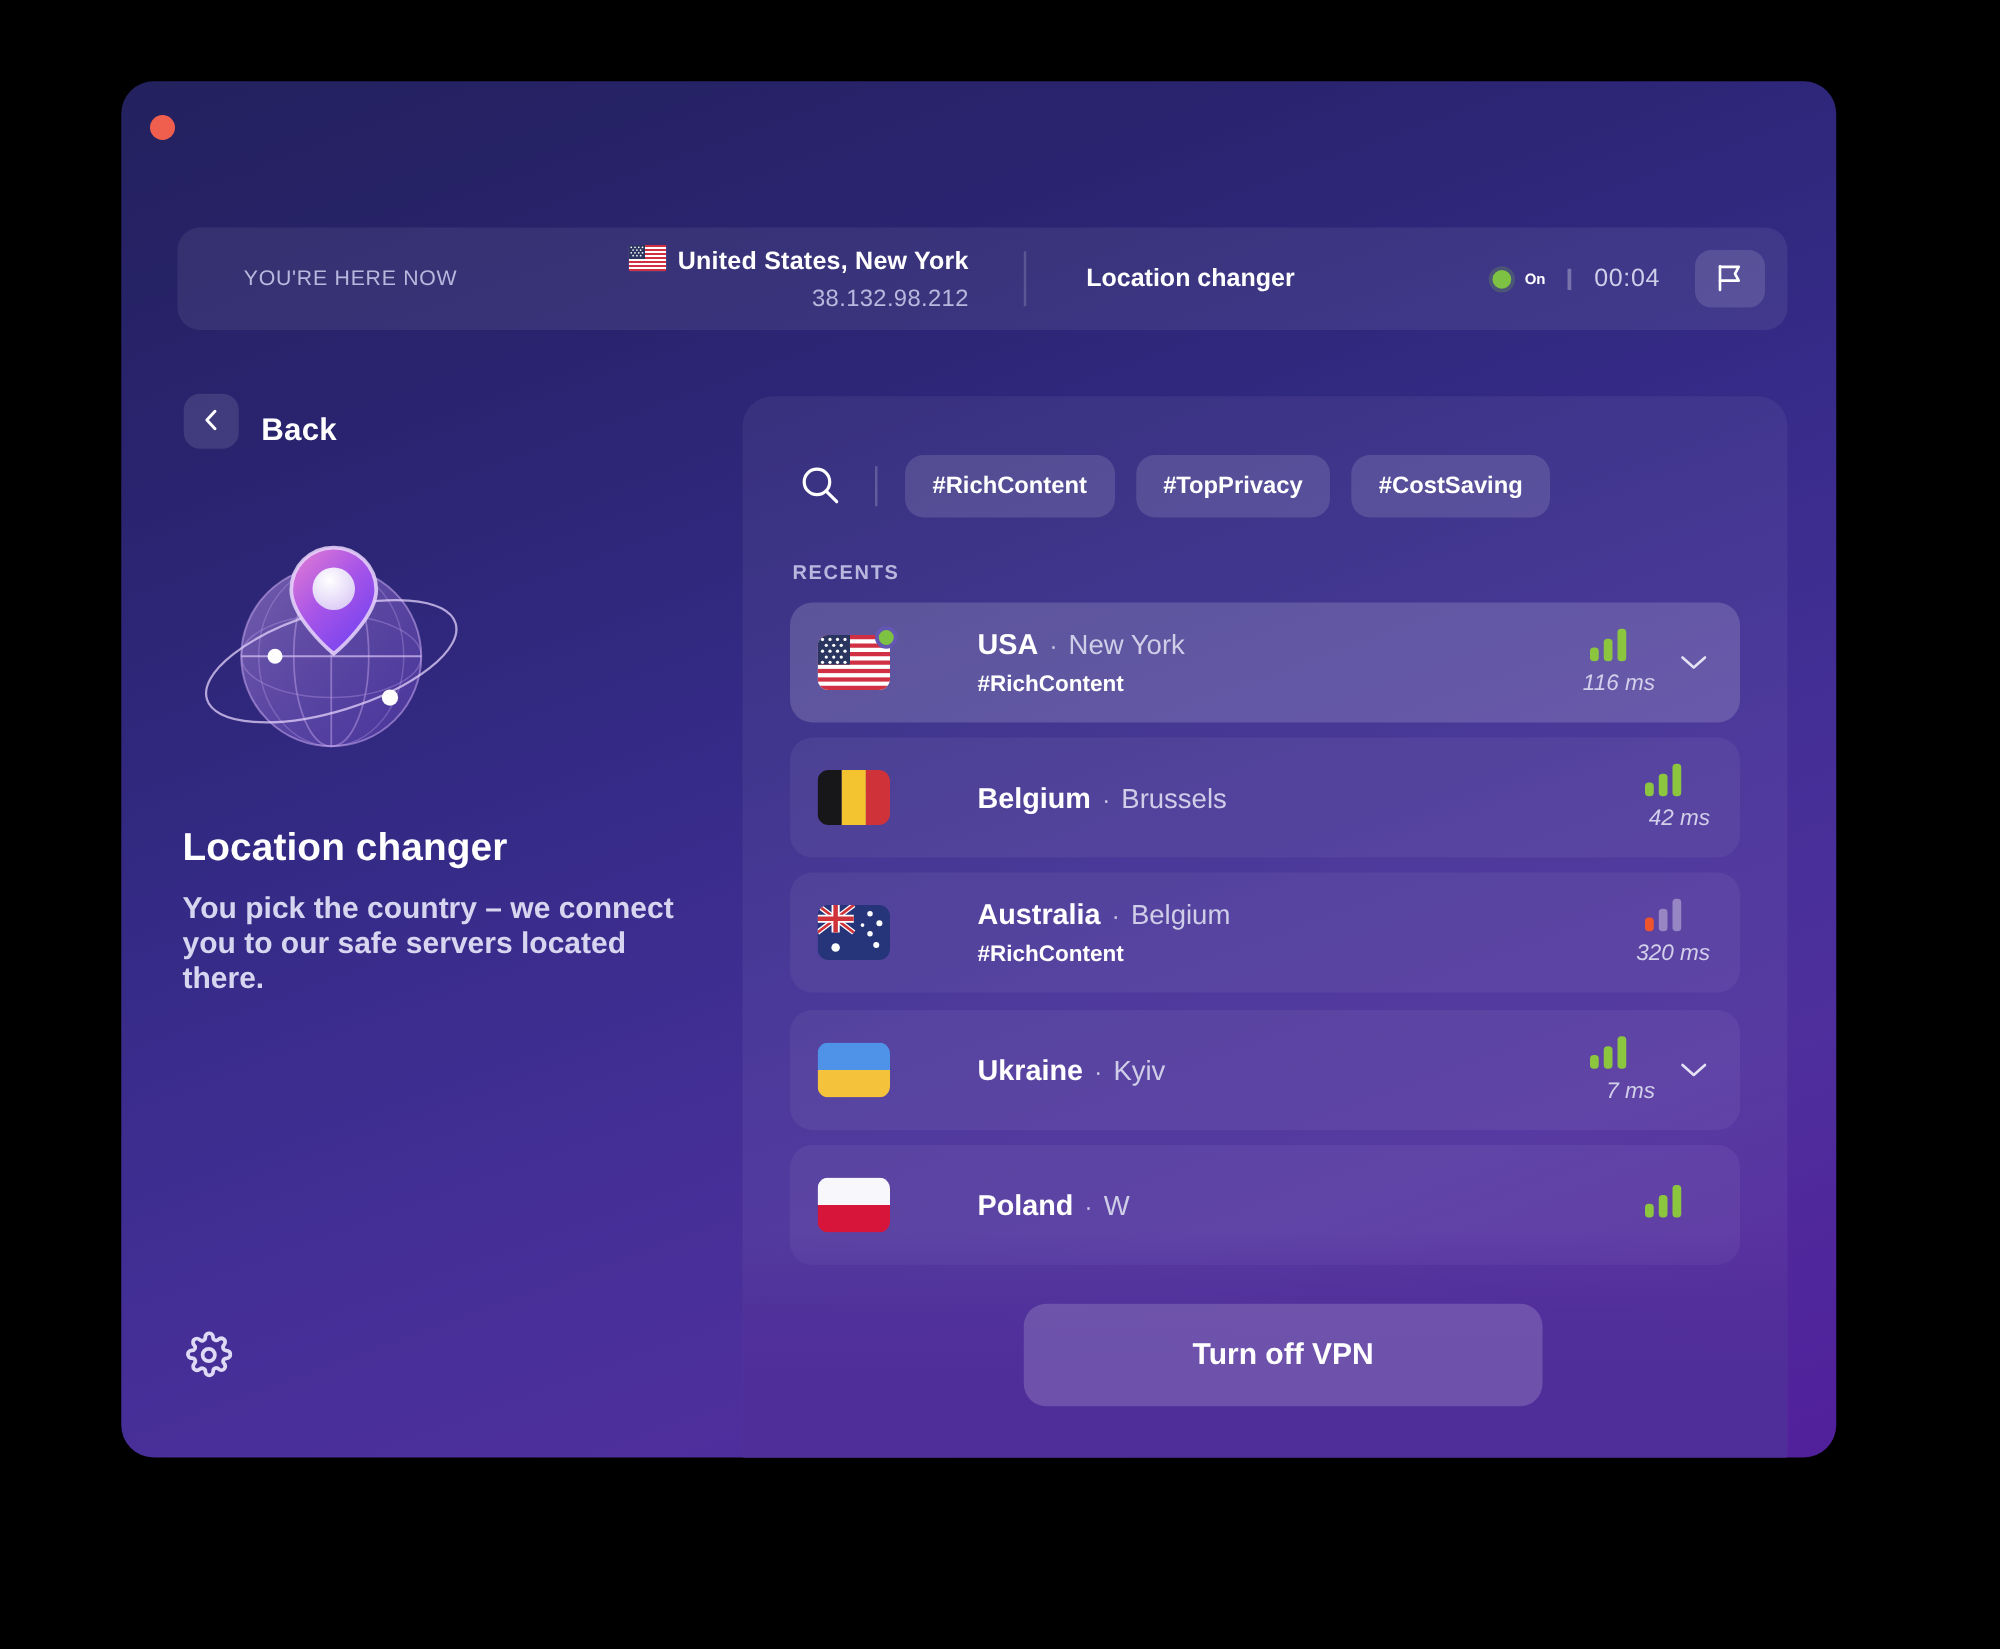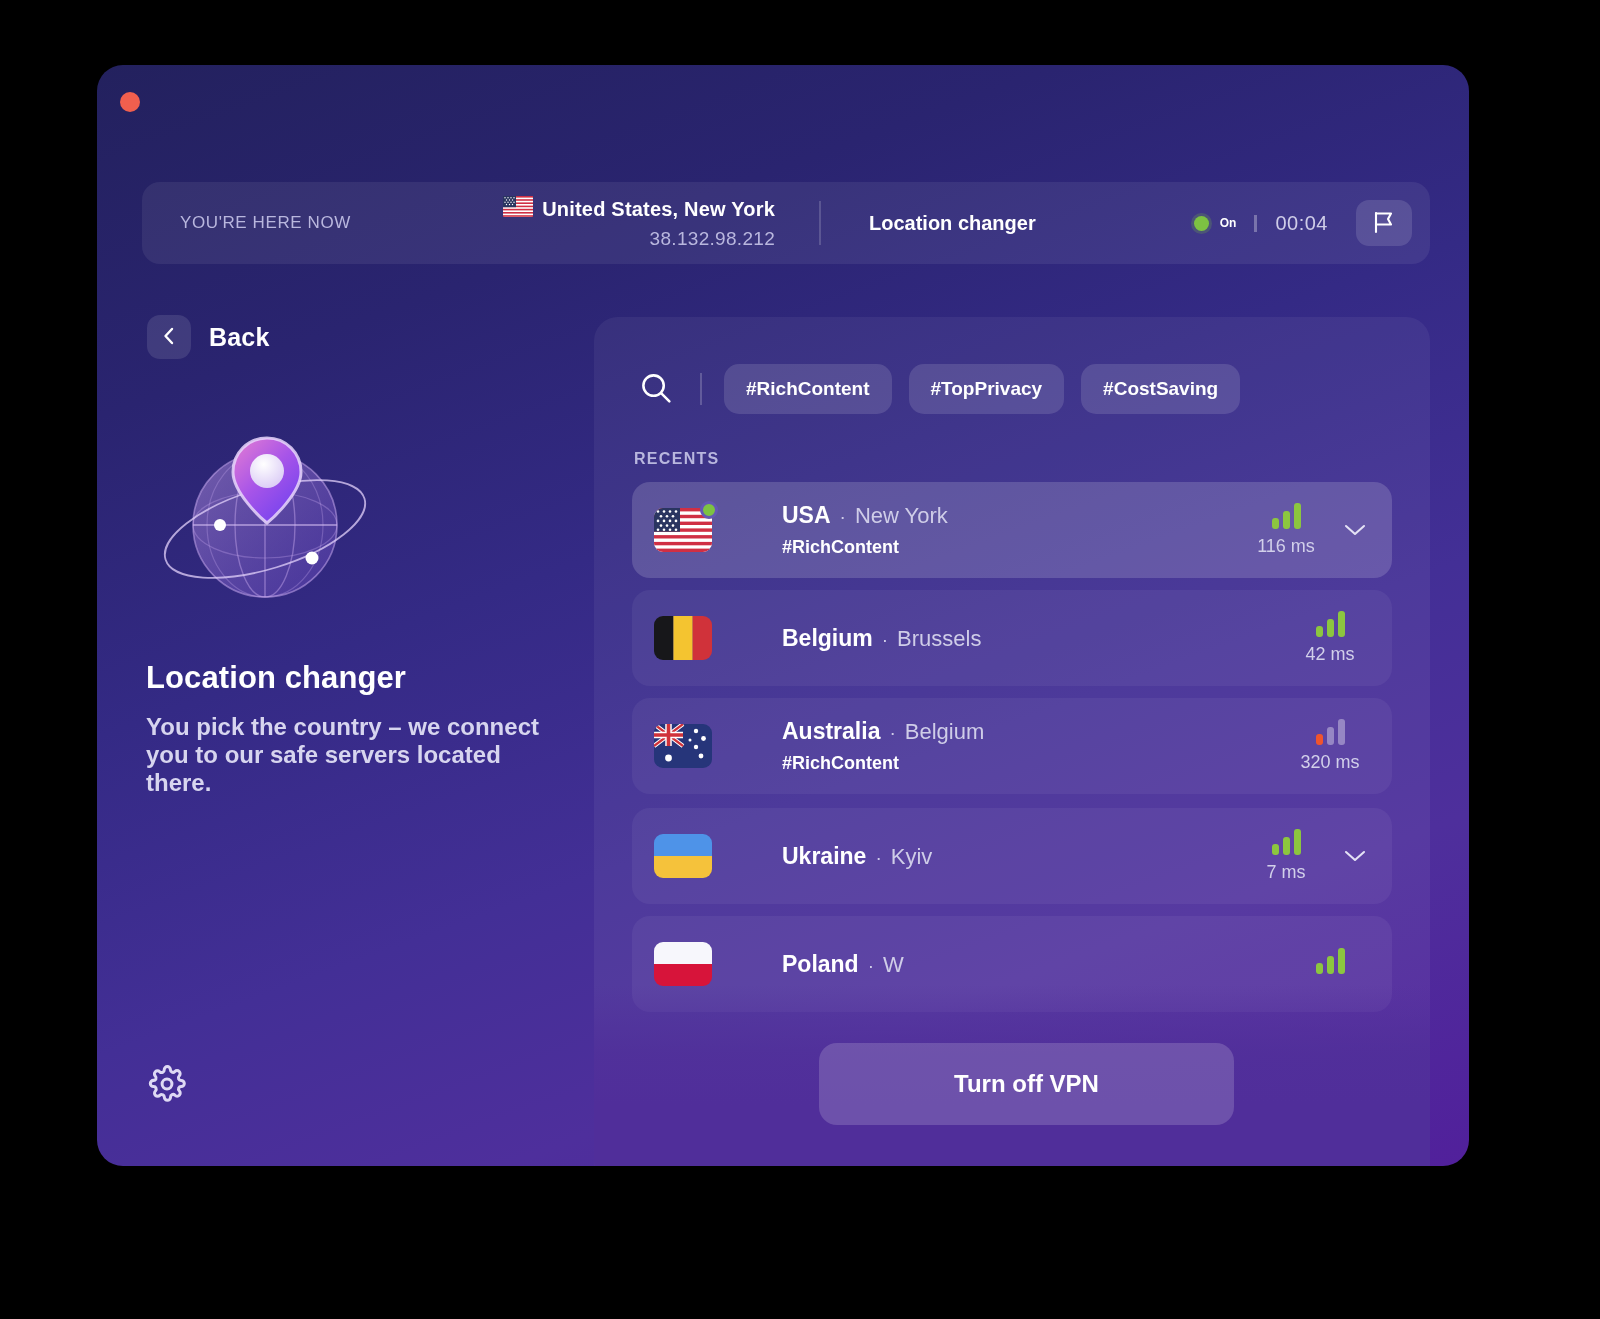--- a/index.html
+++ b/index.html
@@ -39,21 +39,21 @@
     width: 1288px; height: 82px;
     border-radius: 18px;
     background: rgba(255,255,255,0.07);
     display: flex; align-items: center;
   }
   .sb-here {
     color: #b9b7de;
     font-size: 17px;
     letter-spacing: 0.6px;
     font-weight: 500;
-    padding-left: 38px;
+    padding-left: 53px;
     width: 330px;
   }
   .sb-loc {
     width: 305px;
     text-align: right;
     padding-right: 2px;
   }
   .sb-loc-top {
     display: flex; align-items: center; justify-content: flex-end;
     gap: 9px;
@@ -91,21 +91,21 @@
     width: 56px; height: 46px; margin-left: 24px; margin-right: 18px;
     border-radius: 13px;
     background: rgba(255,255,255,0.13);
     display:flex; align-items:center; justify-content:center;
     border: none; cursor: pointer;
   }
 
   
   .back-row {
     position: absolute; left: 50px; top: 250px;
-    display: flex; align-items: center; gap: 18px;
+    display: flex; align-items: flex-end; gap: 18px;
     cursor: pointer;
   }
   .back-btn {
     width: 44px; height: 44px; border-radius: 13px;
     background: rgba(255,255,255,0.11);
     display:flex; align-items:center; justify-content:center;
     border:none; cursor:pointer;
   }
   .back-label { color:#ffffff; font-size: 25px; font-weight: 700; letter-spacing:0.2px;}
 
@@ -202,21 +202,21 @@
   }
 
   .row-text { flex: 1 1 auto; min-width: 0; margin-left: 48px; }
   .row-line1 { display:flex; align-items:baseline; gap: 9px; }
   .country { color:#ffffff; font-size: 23px; font-weight: 700; }
   .dotsep { color:#cfcde8; font-size: 19px; }
   .city { color:#cfcde8; font-size: 22px; font-weight: 500; }
   .row-tag { color:#ffffff; font-size: 18px; font-weight: 700; margin-top: 8px; }
 
   .row-right { display:flex; align-items:center; gap: 18px; flex: 0 0 auto; }
-  .ping-box { width: 76px; text-align:center; }
+  .ping-box { width: 76px; text-align:right;font-style:italic; }
   .bars { display:flex; align-items:flex-end; justify-content:center; gap: 4px; height: 26px; }
   .bar { width: 7px; border-radius: 3px; }
   .b1 { height: 11px; } .b2 { height: 18px; } .b3 { height: 26px; }
   .ping-val { margin-top: 7px; color:#d2d0ea; font-size: 18px; font-weight:500; }
   .chev { width: 26px; display:flex; align-items:center; justify-content:center; }
 
   .row.cut {
     height: 96px;
     margin-bottom: 0;
   }

